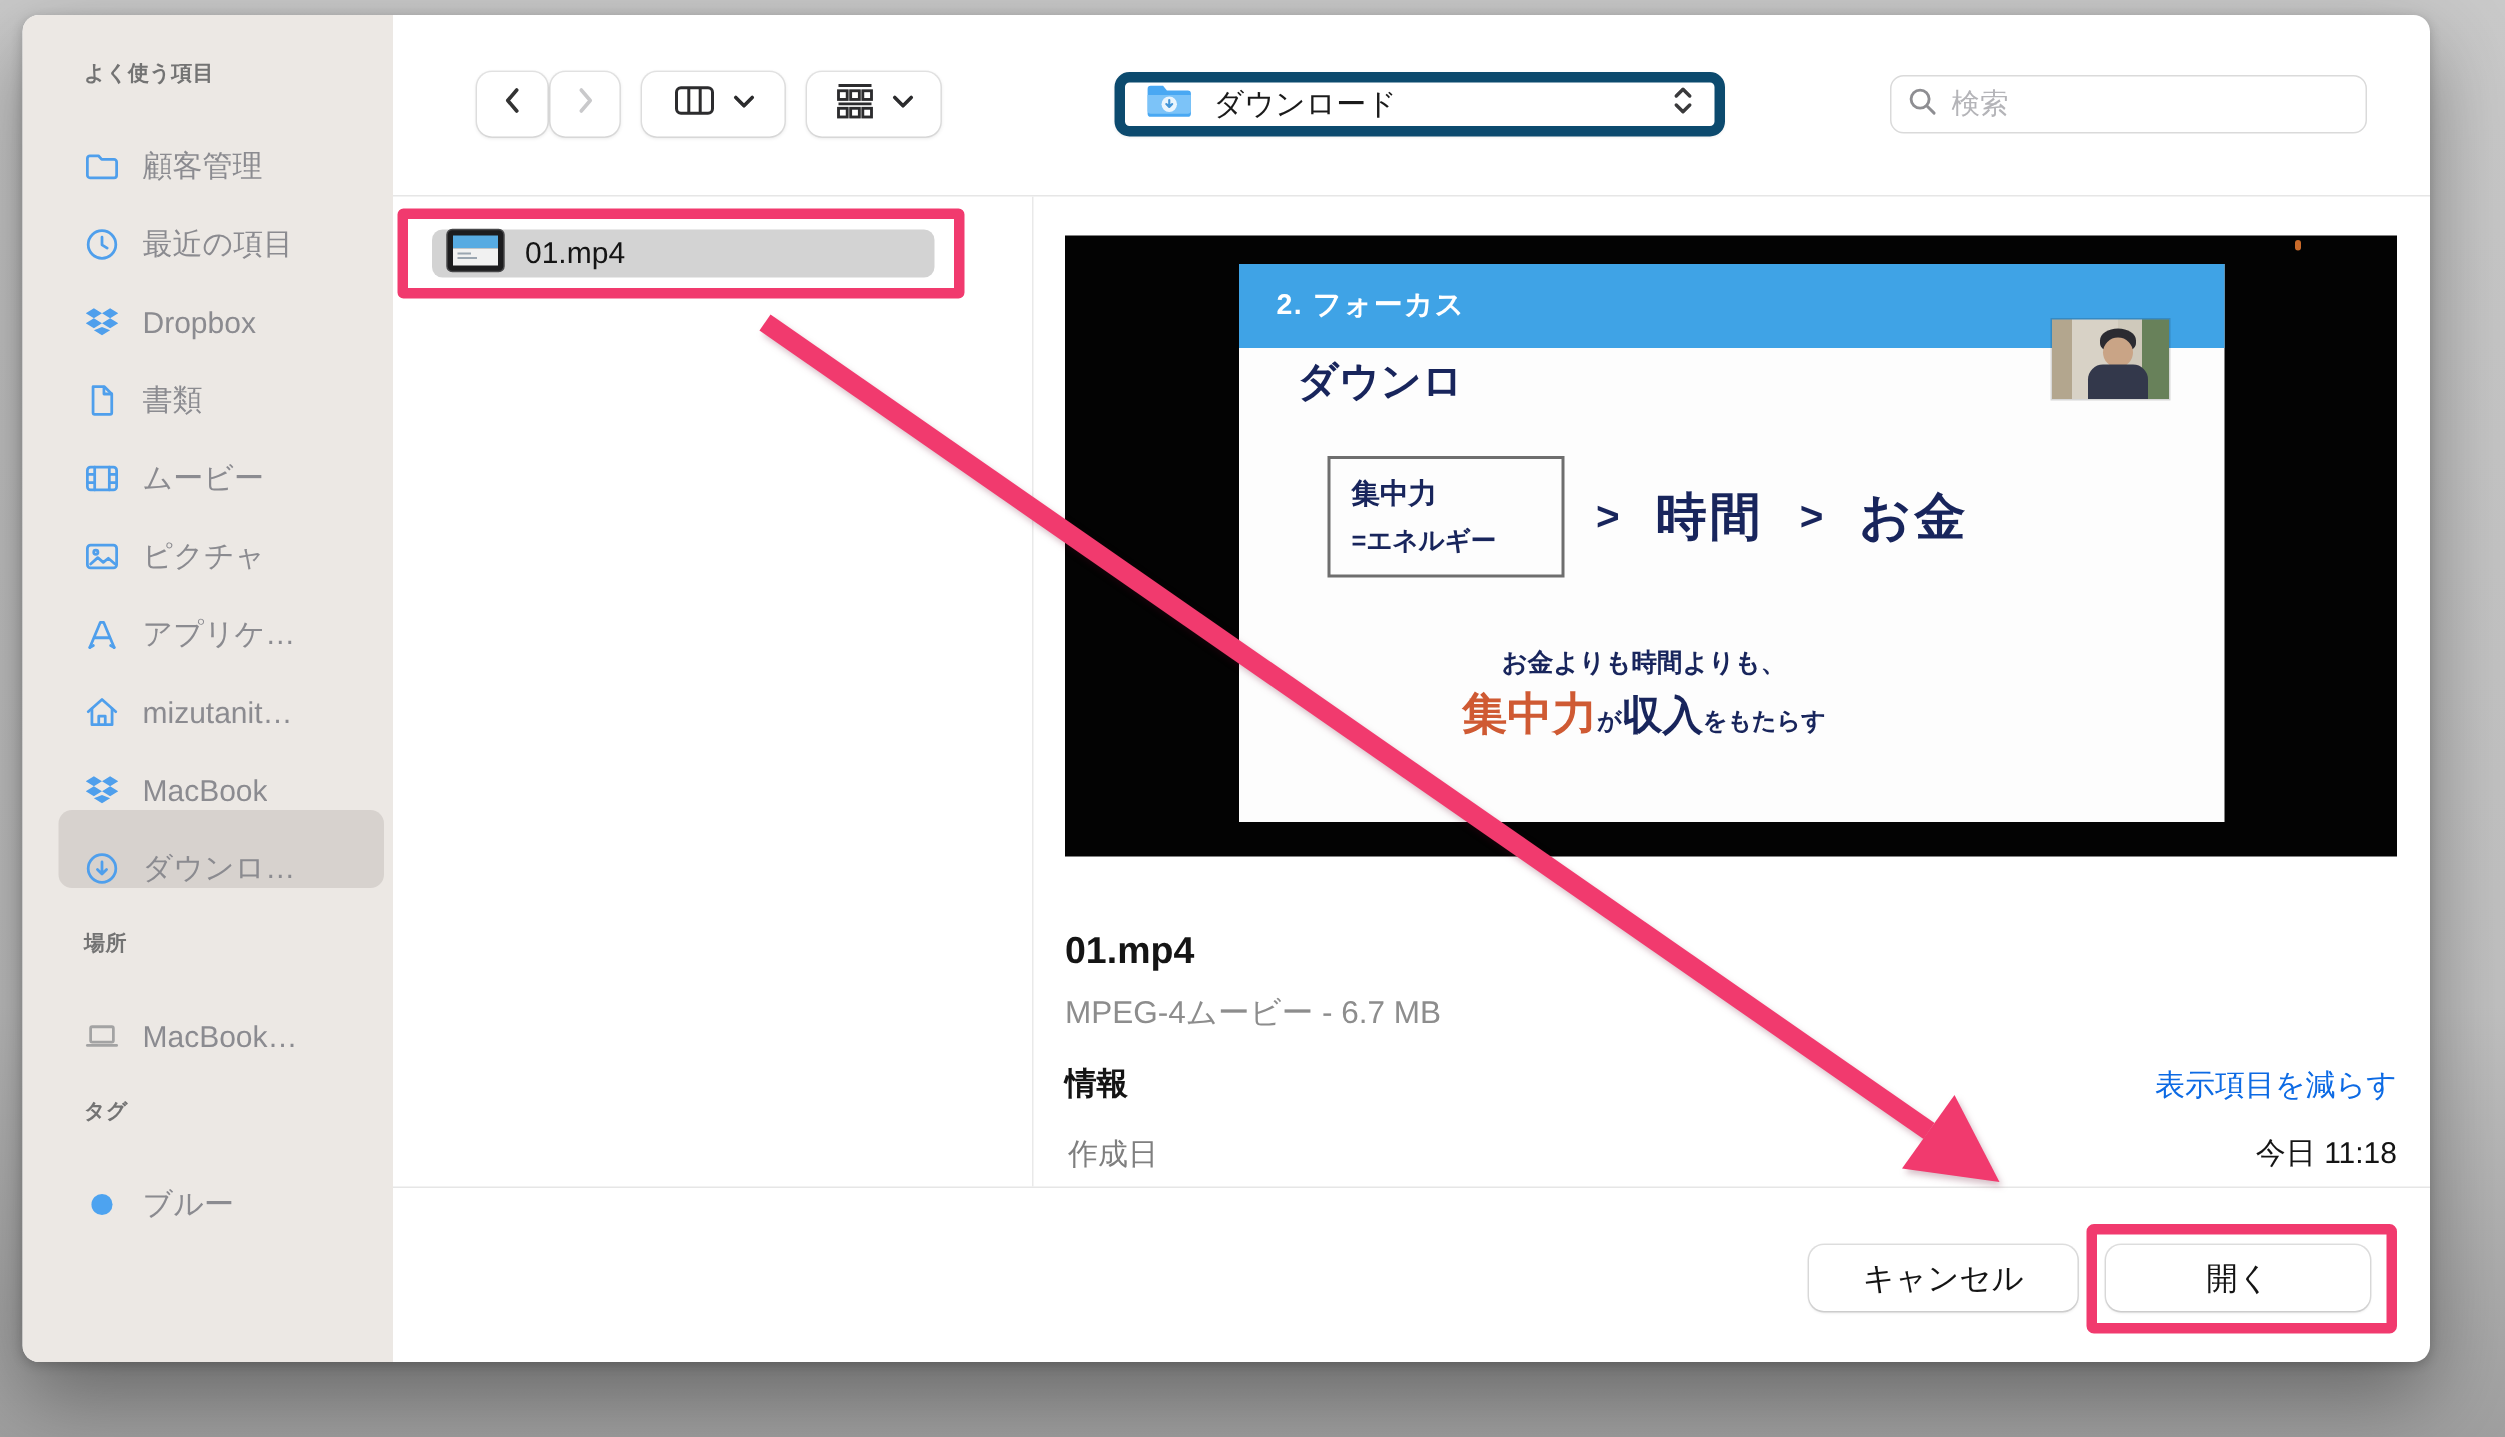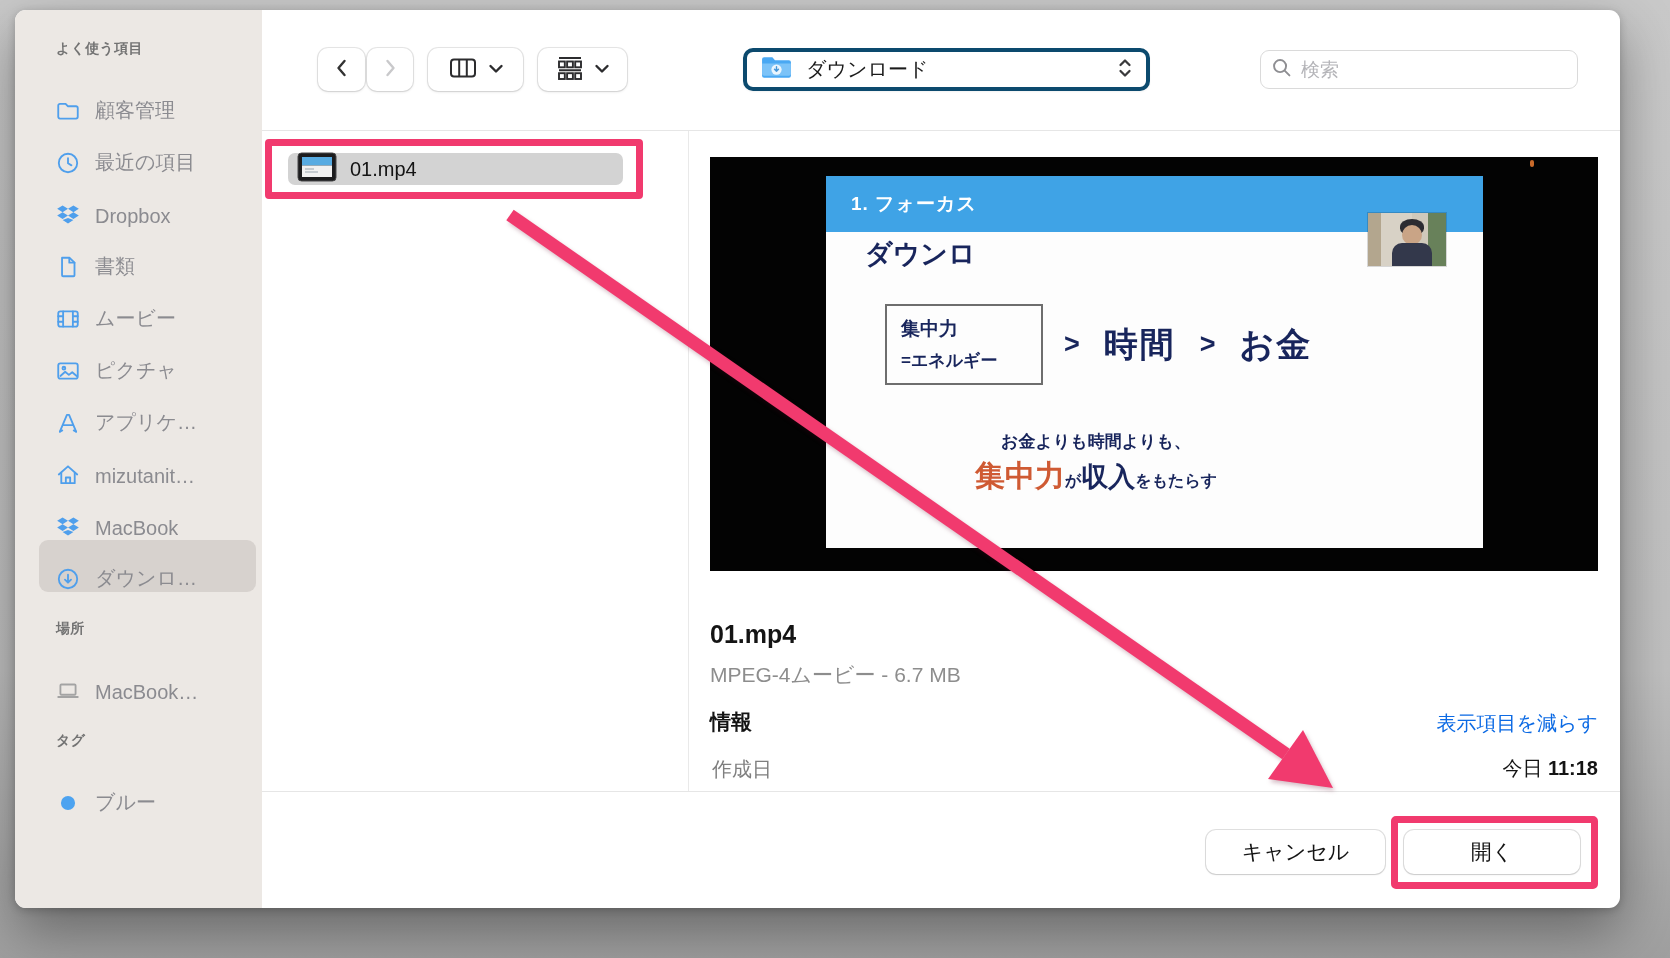--- a/index.html
+++ b/index.html
@@ -45,21 +45,21 @@
   .sb-ic svg.fillblue{fill:var(--sb-blue);stroke:none;}
   
   .tb-btn{
     position:absolute;top:38px;height:43px;background:#fff;border-radius:10px;
     box-shadow:0 0 0 1px rgba(0,0,0,.09),0 1px 3px rgba(0,0,0,.12);
     display:flex;align-items:center;justify-content:center;gap:10px;
   }
   .tb-divider{position:absolute;left:247px;right:0;top:120px;height:1px;background:#e6e6e6;}
   .dropdown{
     position:absolute;left:728px;top:38px;width:407px;height:43px;background:#fff;
-    border:4px solid #0c4a6e;border-radius:10px;display:flex;align-items:center;
+    border:7px solid #0c4a6e;border-radius:10px;display:flex;align-items:center;
     padding:0 12px 0 13px;box-shadow:0 1px 2px rgba(0,0,0,.05);
   }
   .dropdown .loc-label{font-size:20px;color:#1a1a1a;margin-left:13px;flex:1;}
   .search{
     position:absolute;left:1245px;top:40px;width:318px;height:39px;background:#fff;
     border:1px solid #dadada;border-radius:9px;display:flex;align-items:center;padding:0 10px;
   }
   .search input{
     border:none;outline:none;font-size:19px;margin-left:9px;width:100%;
     font-family:inherit;color:#8b5cf6;background:transparent;
@@ -102,21 +102,21 @@
   .caption2 .em{font-size:30px;font-weight:700;color:var(--orange);}
   .caption2 .sm{font-size:16px;font-weight:600;}
   .caption2 .st{font-size:27px;font-weight:700;}
   
   .file-title{position:absolute;left:695px;top:610px;font-size:25px;font-weight:700;color:var(--ink);}
   .file-meta{position:absolute;left:695px;top:651px;font-size:21px;color:#8d8d8d;}
   .info-label{position:absolute;left:695px;top:698px;font-size:21px;font-weight:700;color:var(--ink);}
   .reduce-link{position:absolute;right:22px;top:700px;font-size:20px;color:var(--link-blue);cursor:pointer;}
   .created-label{position:absolute;left:697px;top:746px;font-size:20px;color:#7f7f7f;}
   .created-value{position:absolute;right:22px;top:745px;font-size:20px;color:var(--ink);font-weight:500;}
-  .created-value b{font-weight:700;}
+  .created-value b{font-weight:400;}
   
   .foot-btn{
     position:absolute;top:820px;height:44px;background:#fff;border-radius:10px;
     box-shadow:0 0 0 1px rgba(0,0,0,.12),0 1px 2px rgba(0,0,0,.1);
     display:flex;align-items:center;justify-content:center;font-size:21px;color:var(--ink);cursor:pointer;
   }
   .btn-cancel{left:1191px;width:179px;}
   .btn-open{left:1389px;width:176px;z-index:10;}
   .open-annotation{
     position:absolute;left:1376px;top:806px;width:207px;height:73px;
@@ -349,21 +349,21 @@
     </div>
   </div>
 
   <div class="v-divider"></div>
   <div class="h-divider"></div>
 
   <div class="video-preview">
     <div class="rec-dot"></div>
     <div class="slide">
       <div class="slide-bar">
-        <div class="t">1. フォーカス</div>
+        <div class="t">2. フォーカス</div>
       </div>
       <div class="webcam">
         <div class="hair"></div>
         <div class="head"></div>
         <div class="body"></div>
       </div>
       <div class="slide-heading">ダウンロ</div>
       <div class="focus-box">
         <div class="l1">集中力</div>
         <div class="l2">=エネルギー</div>

